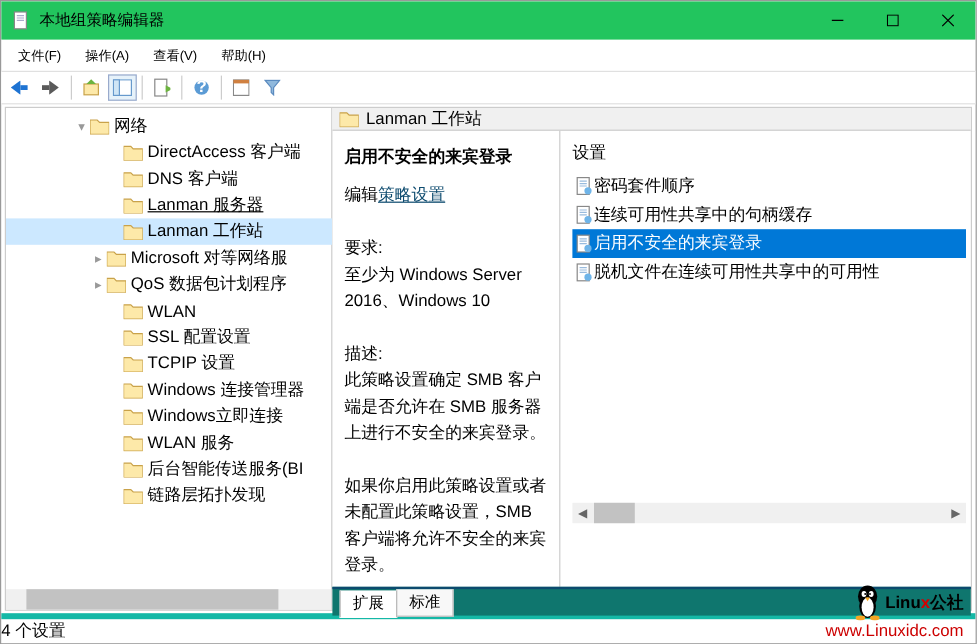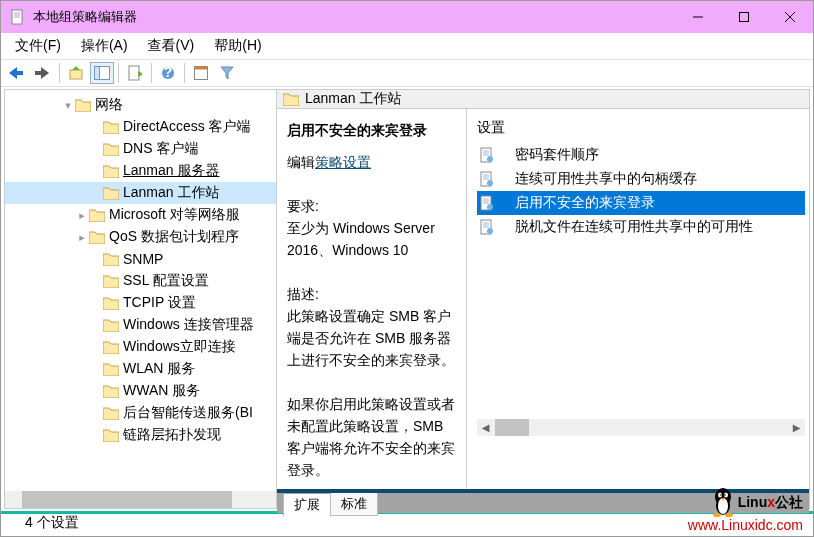--- a/index.html
+++ b/index.html
@@ -1,25 +1,25 @@
 <!DOCTYPE html>
 <html><head>
 <meta charset="utf-8">
 <style>
 * { box-sizing: border-box; margin: 0; padding: 0; font-family: "Microsoft YaHei", "Segoe UI", sans-serif; font-size: 14px; }
 body { width: 814px; height: 537px; border: 1px solid #999; background: #fff; position: relative; overflow: hidden; }
 
-.titlebar { height: 32px; display: flex; align-items: center; padding-left: 8px; background: #f0abfc; border-bottom: 1px solid transparent; }
+.titlebar { height: 32px; display: flex; align-items: center; padding-left: 8px; background: #22c55e; border-bottom: 1px solid transparent; }
 .titlebar .icon { width: 16px; height: 16px; margin-right: 8px; }
 .titlebar .title { flex: 1; font-size: 13px; }
 .titlebar .ctrls { display: flex; }
 .titlebar .ctrls div { width: 46px; height: 30px; display: flex; align-items: center; justify-content: center; font-family: sans-serif; }
 
 .menubar { height: 26px; display: flex; align-items: center; padding-left: 6px; gap: 4px; }
-.menubar span { padding: 2px 8px; font-size: 14px; }
+.menubar span { padding: 2px 8px; font-size: 11px; }
 
 .toolbar { height: 28px; display: flex; align-items: center; padding-left: 4px; gap: 2px; border-top: 1px solid #e0e0e0; border-bottom: 1px solid #e0e0e0; background: #fff;}
 .toolbar .btn { width: 24px; height: 22px; display:flex; align-items:center; justify-content:center; border:1px solid transparent; }
 .toolbar .btn.sel { border:1px solid #9ac; background:#e6f2fa; }
 .toolbar .sep { width:1px; height:20px; background:#ccc; margin:0 2px;}
 
 .content { display: flex; height: 420px; border: 1px solid #ccc; margin: 2px 3px; }
 
 .treepane { width: 272px; border-right: 1px solid #ccc; overflow-x: auto; overflow-y: auto; padding-top: 4px; position:relative; }
 .treepane .inner { width: 320px; }
@@ -34,33 +34,33 @@
 
 .detailpane { flex:1; display:flex; flex-direction:column; position:relative; }
 .detailhead { height:26px; background:#f0f0f0; border-bottom:1px solid #ccc; display:flex; align-items:center; padding-left:6px; gap:6px; font-size:14px;}
 .detailbody { flex:1; display:flex; }
 .desccol { width:190px; padding:10px 8px 8px 10px; font-size:14px; line-height:22px; border-right:1px solid #ccc;}
 .desccol .heading { font-weight:bold; margin-bottom:10px;}
 .desccol a { color:#0c4a6e; text-decoration:underline; }
 .listcol { flex:1; padding:10px 4px 4px 10px; position:relative;}
 .listcol .colhead { font-size:14px; margin-bottom:6px;}
 .listcol .items {}
-.list-item { height:24px; display:flex; align-items:center; gap:20px; font-size:14px; padding-left:2px;}
+.list-item { height:24px; display:flex; align-items:center; gap:0; font-size:14px; padding-left:2px;}
 .list-item.selected { background:#0078d7; color:#fff; }
 .list-item .sicon { width:16px; height:16px; }
 .hscroll2 { margin-top:180px; height:17px; background:#f0f0f0; display:flex; align-items:center; }
 .hscroll2 .ar { width:17px; text-align:center; color:#666; font-size:10px;}
 .hscroll2 .track { flex:1; height:100%; }
 .hscroll2 .thumb { background:#c2c2c2; width:34px; height:100%; margin-left:1px;}
 
-.tabs { height:24px; display:flex; align-items:flex-start; padding-left:6px; border-top:4px solid #0c4a6e; background:#a3a3a3;}
+.tabs { height:24px; display:flex; align-items:flex-start; padding-left:6px; border-top:2px solid #0c4a6e; background:#0f766e;}
 .tabs .tab { border:1px solid #bbb; border-top:none; padding:2px 10px; font-size:13px; background:#f8f8f8; margin-right:-1px;}
 .tabs .tab.active { background:#fff; border-bottom-color:#fff; position:relative; top:1px;}
 
-.statusbar { height:24px; display:flex; align-items:flex-start; padding-left:24px; font-size:13px; border-top:3px solid #14b8a6;}
+.statusbar { height:24px; display:flex; align-items:flex-end; padding-left:0; font-size:13px; border-top:5px solid #14b8a6;}
 
 .watermark { position:absolute; right:10px; bottom:2px; font-size:12px; color:#cc0000; text-align:right; pointer-events:none; line-height:1.2;}
 .watermark .top { color:#000; font-weight:bold; font-size:16px; display:flex; align-items:center; gap:2px; justify-content:flex-end;}
 .watermark .top .red { color:#d40000;}
 .penguin { width:26px; height:30px; }
 </style>
 </head>
 <body>
 
 <div class="titlebar">
@@ -203,21 +203,21 @@
           <svg class="folder" viewBox="0 0 16 14">
             <path d="M0,2 h6 l2,2 h8 v10 h-16 z" fill="#fde9a9" stroke="#c9a24a"></path>
           </svg>
           <span class="label">QoS 数据包计划程序</span>
         </div>
         <div class="tree-node" style="padding-left: 84px;">
           <span class="twisty"></span>
           <svg class="folder" viewBox="0 0 16 14">
             <path d="M0,2 h6 l2,2 h8 v10 h-16 z" fill="#fde9a9" stroke="#c9a24a"></path>
           </svg>
-          <span class="label">SNMP</span>
+          <span class="label">WLAN</span>
         </div>
         <div class="tree-node" style="padding-left: 84px;">
           <span class="twisty"></span>
           <svg class="folder" viewBox="0 0 16 14">
             <path d="M0,2 h6 l2,2 h8 v10 h-16 z" fill="#fde9a9" stroke="#c9a24a"></path>
           </svg>
           <span class="label">SSL 配置设置</span>
         </div>
         <div class="tree-node" style="padding-left: 84px;">
           <span class="twisty"></span>
@@ -239,27 +239,20 @@
             <path d="M0,2 h6 l2,2 h8 v10 h-16 z" fill="#fde9a9" stroke="#c9a24a"></path>
           </svg>
           <span class="label">Windows立即连接</span>
         </div>
         <div class="tree-node" style="padding-left: 84px;">
           <span class="twisty"></span>
           <svg class="folder" viewBox="0 0 16 14">
             <path d="M0,2 h6 l2,2 h8 v10 h-16 z" fill="#fde9a9" stroke="#c9a24a"></path>
           </svg>
           <span class="label">WLAN 服务</span>
-        </div>
-        <div class="tree-node" style="padding-left: 84px;">
-          <span class="twisty"></span>
-          <svg class="folder" viewBox="0 0 16 14">
-            <path d="M0,2 h6 l2,2 h8 v10 h-16 z" fill="#fde9a9" stroke="#c9a24a"></path>
-          </svg>
-          <span class="label">WWAN 服务</span>
         </div>
         <div class="tree-node" style="padding-left: 84px;">
           <span class="twisty"></span>
           <svg class="folder" viewBox="0 0 16 14">
             <path d="M0,2 h6 l2,2 h8 v10 h-16 z" fill="#fde9a9" stroke="#c9a24a"></path>
           </svg>
           <span class="label">后台智能传送服务(BI</span>
         </div>
         <div class="tree-node" style="padding-left: 84px;">
           <span class="twisty"></span>

